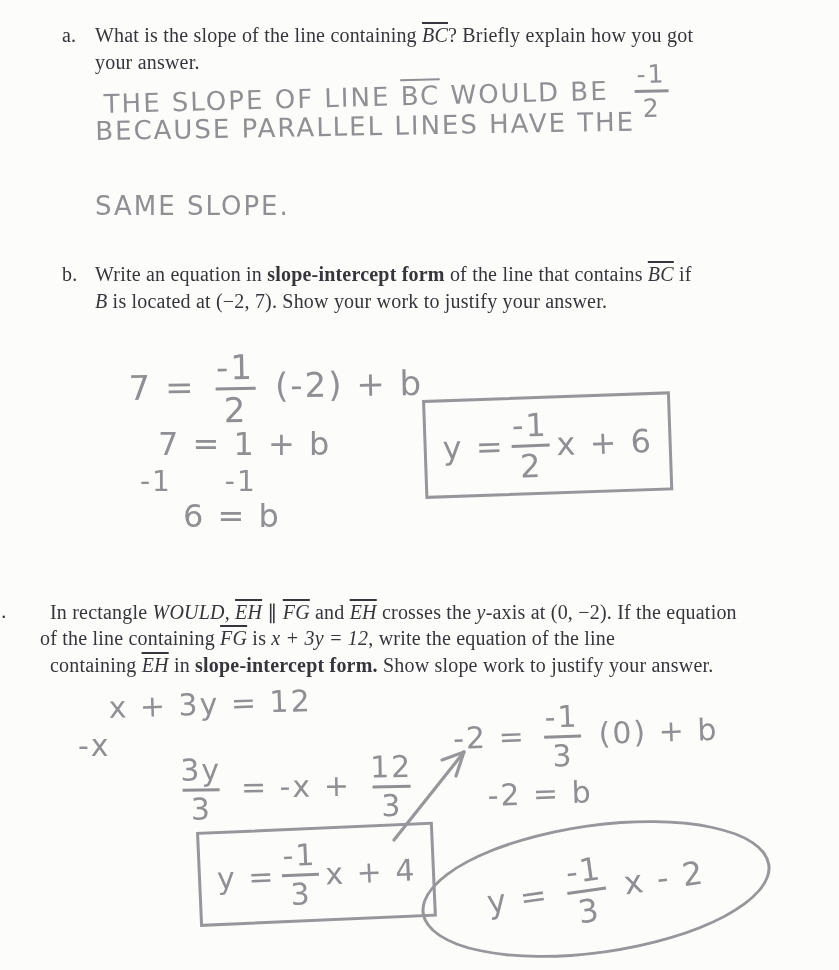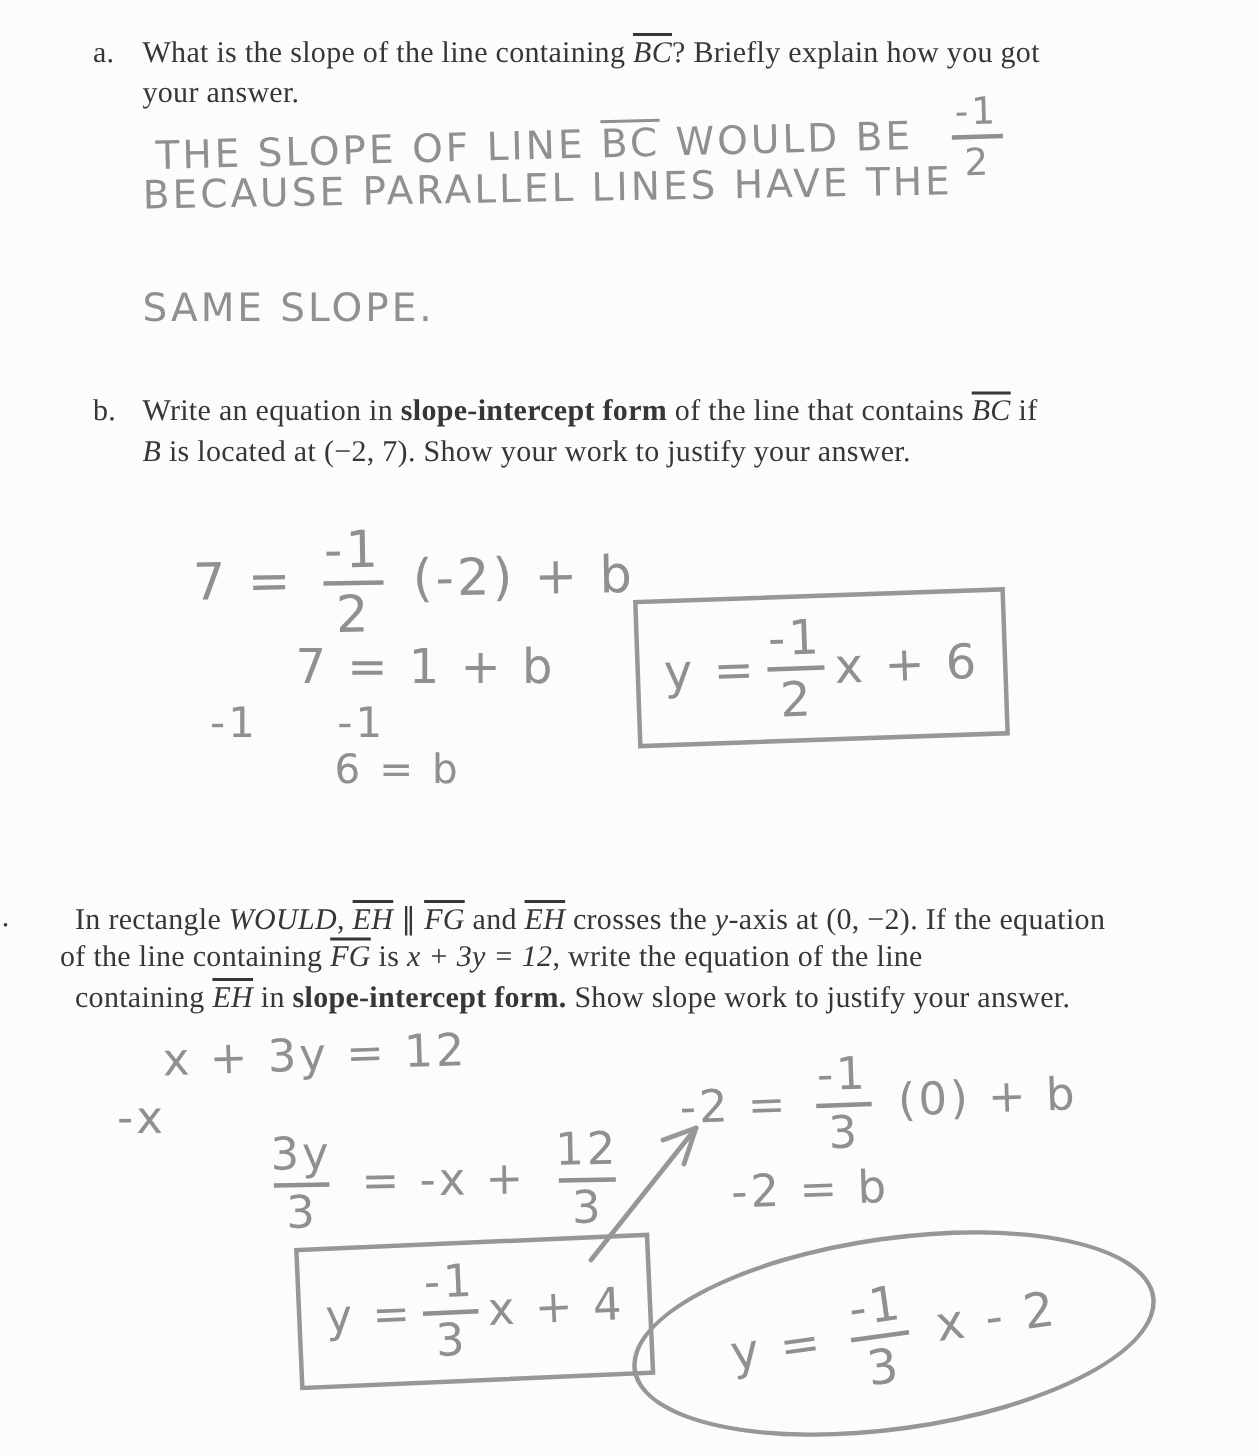--- a/index.html
+++ b/index.html
@@ -76,26 +76,26 @@
   </div>
 
   <div class="hand" style="left:128px; top:352px; font-size:34px; transform:rotate(-1deg);">
     <span>7 =</span>
     <span class="frac">
       <span class="num">-1</span>
       <span class="den">2</span>
     </span>
     <span>(-2) + b</span>
   </div>
-  <div class="hand" style="left:158px; top:428px; font-size:32px;margin-left:39px;">7 = 1 + b</div>
+  <div class="hand" style="left:158px; top:428px; font-size:32px;">7 = 1 + b</div>
   <div class="hand" style="left:140px; top:467px; font-size:28px;">
     <span>-1</span>
     <span style="margin-left:42px;">-1</span>
   </div>
-  <div class="hand" style="left:183px; top:500px; font-size:27px;margin-left:40px;">6 = b</div>
+  <div class="hand" style="left:183px; top:500px; font-size:32px;">6 = b</div>
 
   <div class="hand handbox" style="left:422px; top:400px; font-size:32px; transform:rotate(-2deg);">
     <span>y =</span>
     <span class="frac">
       <span class="num">-1</span>
       <span class="den">2</span>
     </span>
     <span>x + 6</span>
   </div>
 

